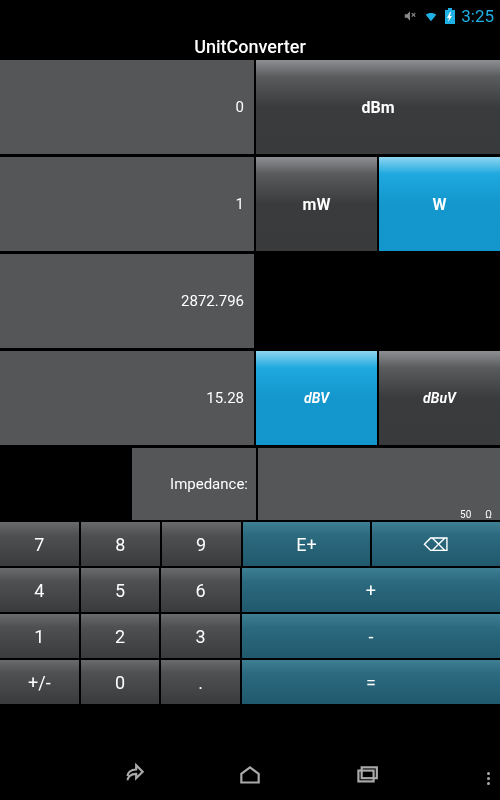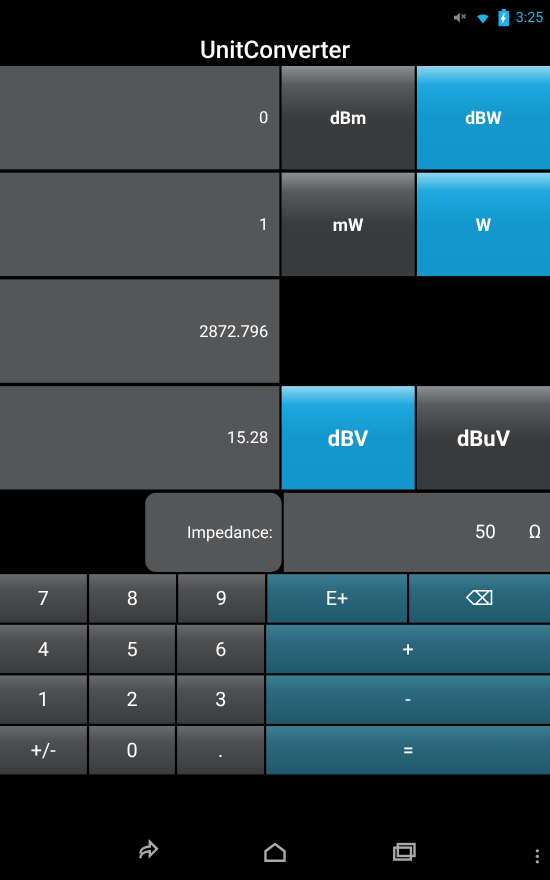--- a/index.html
+++ b/index.html
@@ -1,55 +1,55 @@
 <!DOCTYPE html>
 <html><head>
 <meta charset="utf-8">
 <style>
 * { margin: 0; padding: 0; box-sizing: border-box; }
 html, body { width: 500px; height: 800px; background: #000; font-family: Roboto, Arial, sans-serif; overflow: hidden; }
 
 
-.statusbar { height: 22px; background: #000; display: flex; justify-content: flex-end; align-items: center; padding: 16px 6px; gap: 6px; color: #1fb0e6; font-size: 13px; }
+.statusbar { height: 22px; background: #000; display: flex; justify-content: flex-end; align-items: center; padding: 16px 6px; gap: 6px; color: #1fb0e6; font-size: 17px; }
 .statusbar .mute { color: #888; }
 .statusbar svg { display: block; }
 
 
-.titlebar { height: 28px; background: #000; color: #fff; font-size: 22px; display: flex; align-items: center; justify-content: center; font-weight: 500; }
+.titlebar { height: 28px; background: #000; color: #fff; font-size: 18px; display: flex; align-items: center; justify-content: center; font-weight: 500; }
 
 
 .rows { display: flex; flex-direction: column; gap: 3px; background: #000; }
 
 .row { height: 94px; display: flex; gap: 2px; }
 .row-imp { height: 72px; display: flex; gap: 2px; }
 
 .value-cell {
   width: 254px; background: #555658; color: #fff;
   display: flex; align-items: center; justify-content: flex-end;
   padding-right: 10px; font-size: 15px;
 }
-.label-right { display:flex; align-items:center; justify-content:flex-end; color:#fff; font-size:15px; padding-right:8px; background:#555658;border-radius:10px; }
+.label-right { display:flex; align-items:center; justify-content:flex-end; color:#fff; font-size:15px; padding-right:8px; background:#555658; }
 
 .unit-group { flex: 1; display: flex; gap: 2px; }
 .unit-btn {
   flex: 1;
   background: linear-gradient(to bottom, #8e8f92 0%, #5a5b5d 18%, #3a3b3d 50%, #393a3c 100%);
   color: #fff; font-size: 16px; font-weight: 700;
   display: flex; align-items: center; justify-content: center;
   cursor: pointer;
   text-align: center;
 }
 .unit-btn.sel {
   background: linear-gradient(to bottom, #8fd6f0 0%, #1fa9df 18%, #1397cc 50%, #1296cb 100%);
 }
-.unit-btn.small { font-size: 20px; }
+.unit-btn.small { font-size: 14px; font-style: italic; }
 
 .imp-spacer { width: 130px; background: #000; }
 .imp-label { width: 124px; }
-.imp-value { flex: 1; background: #555658; color:#fff; display:flex; align-items:center; justify-content:flex-end; padding-right:8px; font-size:17px; gap:24px; }
+.imp-value { flex: 1; background: #555658; color:#fff; display:flex; align-items:flex-end; justify-content:flex-end; padding-right:8px; font-size:10px; gap:8px; }
 .imp-value .ohm { margin-left: 6px; }
 
 
 .keypad { margin-top: 2px; }
 .krow { display: flex; gap: 2px; margin-bottom: 2px; }
 .key {
   height: 44px;
   background: linear-gradient(to bottom, #6a6b6d 0%, #4f5052 30%, #3a3b3d 100%);
   color: #fff; display:flex; align-items:center; justify-content:center;
   font-size: 18px; cursor: pointer;
@@ -93,21 +93,20 @@
 </div>
 
 <div class="titlebar">UnitConverter</div>
 
 <div class="rows">
 
   <div class="row">
     <div class="value-cell">0</div>
     <div class="unit-group">
       <div class="unit-btn">dBm</div>
-      <div class="unit-btn sel">dBW</div>
     </div>
   </div>
 
   <div class="row">
     <div class="value-cell">1</div>
     <div class="unit-group">
       <div class="unit-btn">mW</div>
       <div class="unit-btn sel">W</div>
     </div>
   </div>

